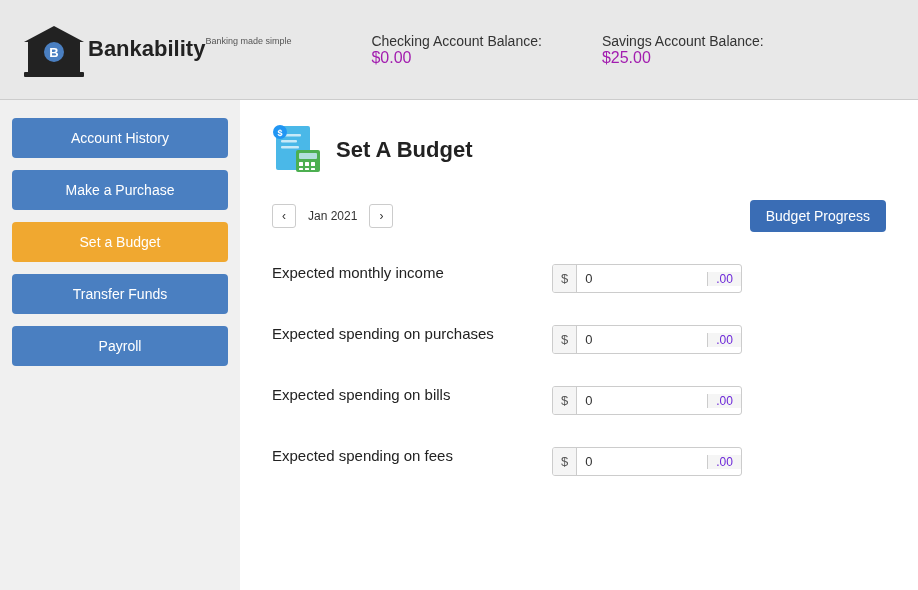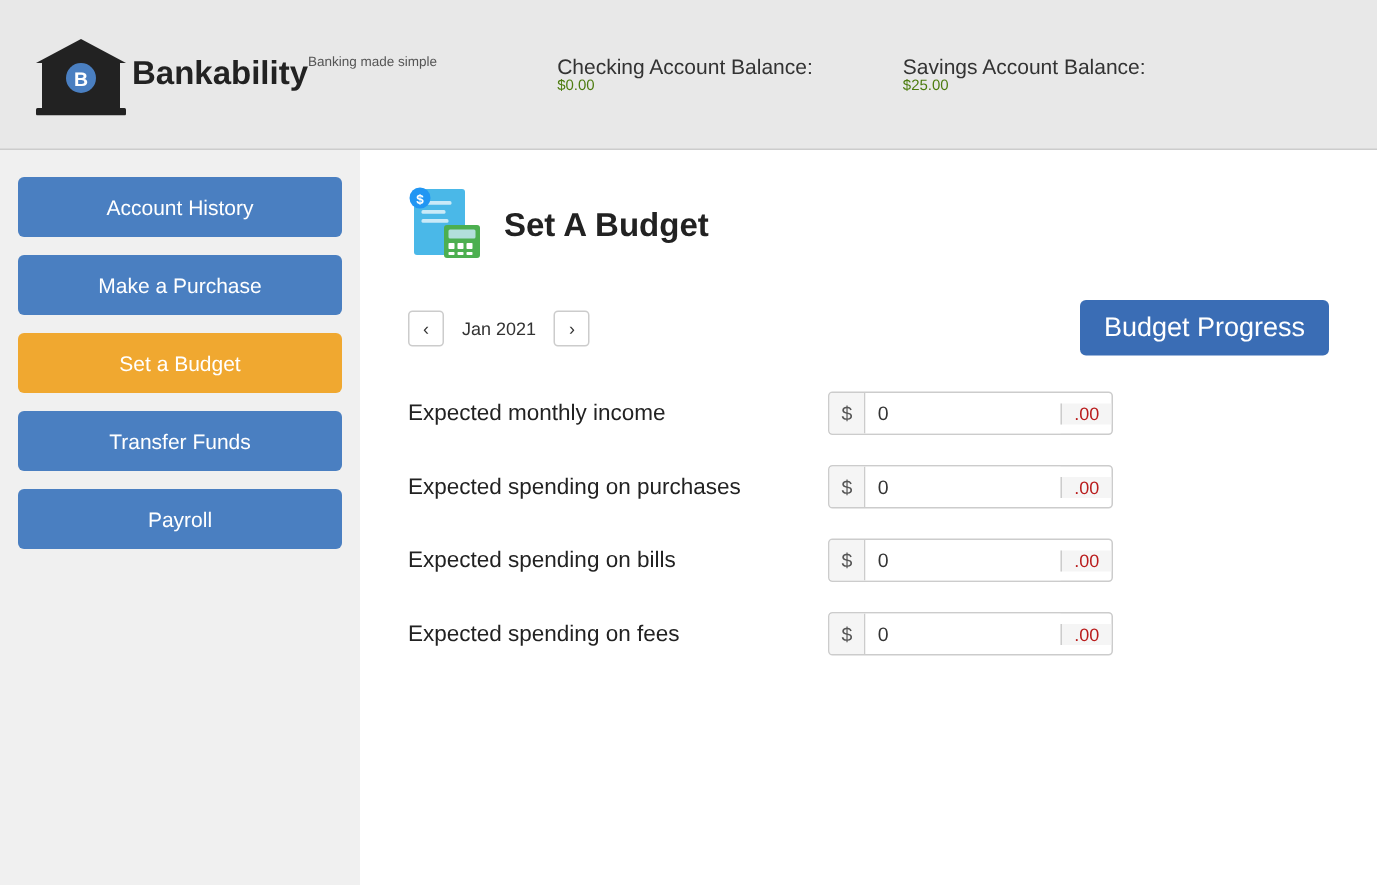--- a/index.html
+++ b/index.html
@@ -44,22 +44,22 @@
     }
     .balance-item {
       display: flex;
       flex-direction: column;
     }
     .balance-label {
       font-size: 14px;
       color: #333;
     }
     .balance-value {
-      font-size: 10px;
-      color: #4d7c0f;
+      font-size: 16px;
+      color: #a21caf;
     }
 
     
     .main {
       display: flex;
       height: calc(590px - 100px);
     }
 
     
     .sidebar {
@@ -135,29 +135,29 @@
       font-size: 12px;
       color: #333;
     }
     .budget-progress-btn {
       margin-left: auto;
       background: #3a6db5;
       color: #fff;
       border: none;
       border-radius: 4px;
       padding: 8px 16px;
-      font-size: 18px;
+      font-size: 14px;
       cursor: pointer;
     }
 
     
     .form-row {
       display: flex;
-      align-items: center;
       margin-bottom: 20px;
+      margin-top: 32px;
     }
     .form-label {
       font-size: 15px;
       color: #222;
       font-weight: 500;
       min-width: 280px;
     }
     .input-group {
       display: flex;
       align-items: center;
@@ -178,21 +178,21 @@
       padding: 6px 8px;
       font-size: 13px;
       width: 130px;
       color: #333;
     }
     .input-suffix {
       background: #f5f5f5;
       border-left: 1px solid #ccc;
       padding: 0 8px;
       font-size: 12px;
-      color: #b91c1c;
+      color: #6d28d9;
     }
   </style>
 </head>
 <body>
 
 <div class="header">
   <div class="logo-area">
 
     <svg class="logo-icon" viewBox="0 0 60 55" xmlns="http://www.w3.org/2000/svg">
 

